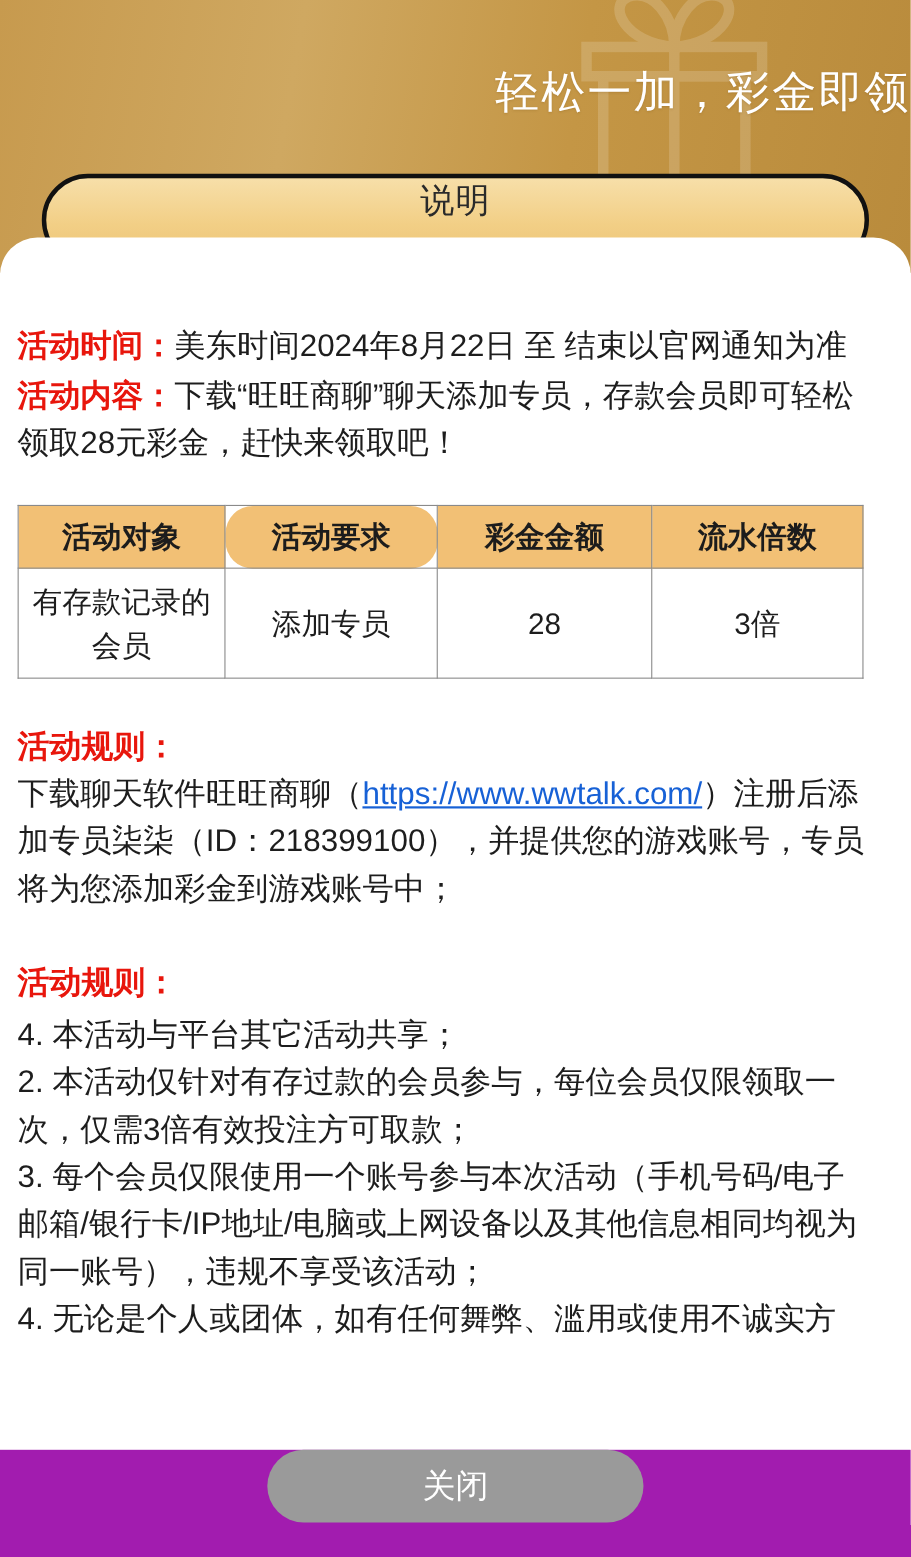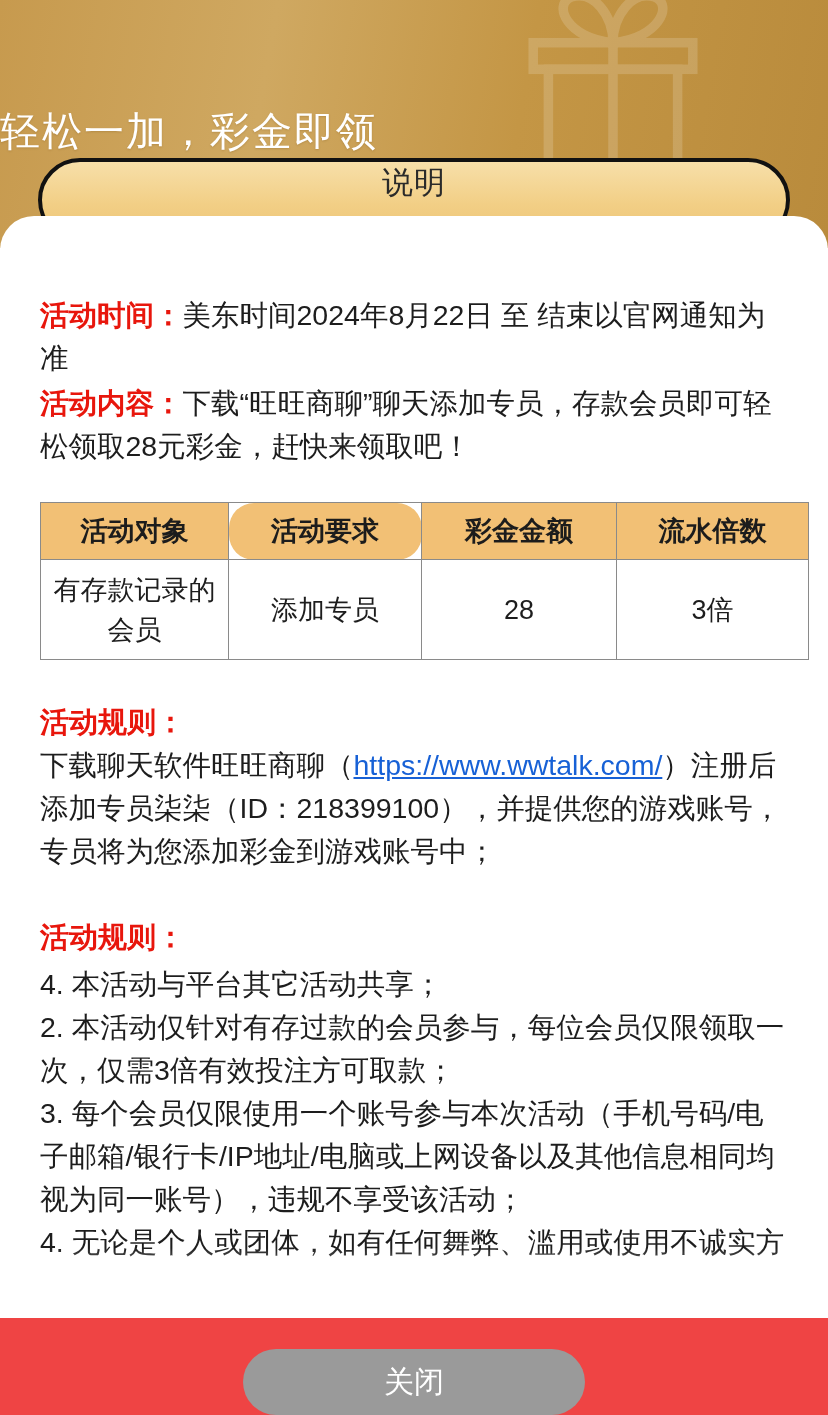--- a/index.html
+++ b/index.html
@@ -29,27 +29,26 @@
     right: 120px;
     top: -30px;
     width: 190px;
     height: 210px;
     opacity: 0.16;
   }
   .banner-title {
     position: absolute;
     left: 0; top: 56px;
     width: 828px;
-    text-align: left;
+    text-align: right;
     color: #ffffff;
     font-size: 40px;
     letter-spacing: 2px;
     font-weight: 500;
     text-shadow: 0 1px 2px rgba(120,80,20,0.25);
-    margin-top: 48px;
   }
 
   .tab-button {
     position: absolute;
     left: 38px;
     top: 158px;
     width: 752px;
     height: 84px;
     border-radius: 42px;
     border: 4px solid #111111;
@@ -73,21 +72,21 @@
     background: #ffffff;
     border-top-left-radius: 34px;
     border-top-right-radius: 34px;
     overflow: hidden;
   }
   .sheet-inner {
     position: absolute;
     left: 0;
     top: 0;
     width: 828px;
-    padding: 78px 36px 0 40px;
+    padding: 78px 36px 0 16px;
     box-sizing: border-box;
   }
 
   .para {
     font-size: 28.5px;
     line-height: 43px;
     color: #1d1d1d;
     margin: 0 0 2px 0;
   }
   .label-red {
@@ -160,23 +159,23 @@
     pointer-events: none;
   }
 
   
   .footer {
     position: absolute;
     left: 0;
     top: 1318px;
     width: 828px;
     height: 97px;
-    background: #ef4444;
+    background: #a21caf;
     display: flex;
-    align-items: flex-end;
+    align-items: flex-start;
     justify-content: center;
   }
   .close-button {
     width: 342px;
     height: 66px;
     border-radius: 33px;
     background: #9a9a9a;
     color: #ffffff;
     font-size: 30px;
     display: flex;

